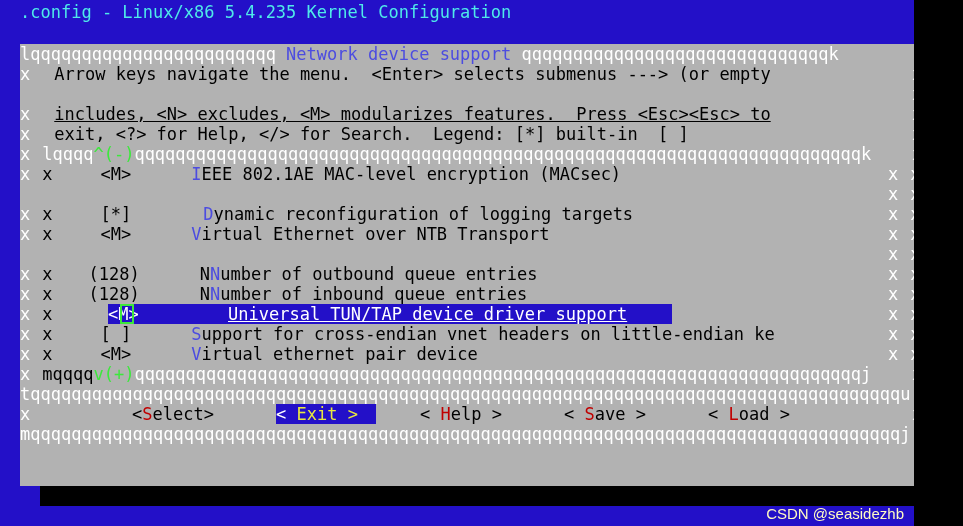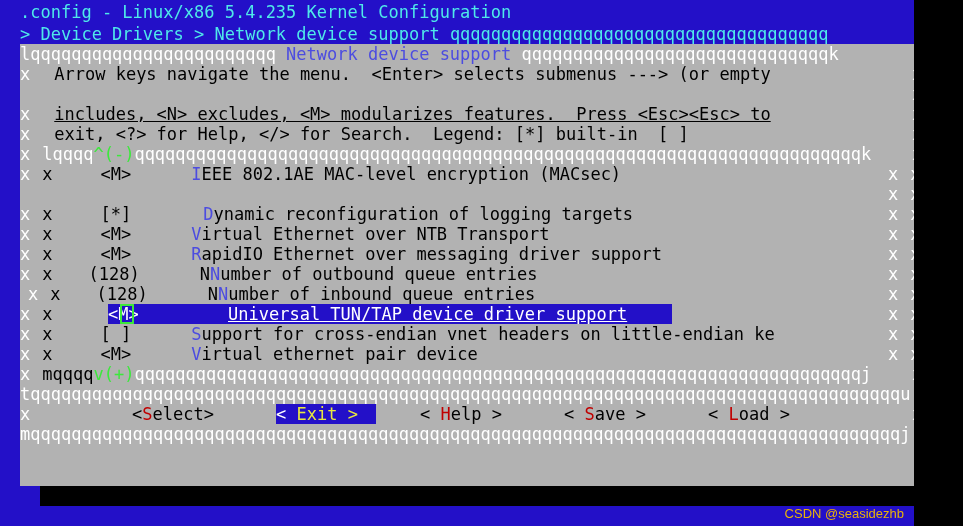--- a/index.html
+++ b/index.html
@@ -106,35 +106,34 @@
     white-space: pre;
     color: #ffffff;
   }
   .btn-sel-hot { color: #e8e840; }
 
   
   #watermark {
     position: absolute;
     right: 10px;
     bottom: 2px;
-    color: #eab308;
+    color: #fef9c3;
     font-family: "Liberation Sans", sans-serif;
-    font-size: 13px;
+    font-size: 15px;
     line-height: 20px;
     white-space: pre;
   }
 </style>
 </head>
 <body>
 
 <div id="screen">
 
   <div class="row backtitle" style="left:20px; top:2px;">.config - Linux/x86 5.4.235 Kernel Configuration</div>
 
-  <div class="row backtitle" style="left:20px; top:24px;"><span>&gt; Device Drivers &gt; Network device support </span><span>qqqqqqqqqqqqqqqqqqqqqqqqqqqqqqqqqqqqq</span></div>
 
   <div id="shadow-right"></div>
   <div id="shadow-bottom"></div>
 
   <div id="dialog">
 
     <div class="dlg-row" style="top:0px; left:0px;"><span class="frame">lqqqqqqqqqqqqqqqqqqqqqqqq </span><span class="dlgtitle">Network device support</span><span class="frame"> qqqqqqqqqqqqqqqqqqqqqqqqqqqqqqk</span></div>
 
     <div class="dlg-row" style="top:20px; left:0px;"><span class="frame">x</span><span class="dark" style="padding-left:24px;">Arrow keys navigate the menu.  &lt;Enter&gt; selects submenus ---&gt; (or empty</span></div>
     <div class="dlg-row" style="top:20px; left:892px;"><span class="frame">x</span></div>
@@ -154,27 +153,26 @@
     <div class="dlg-row" style="top:120px; left:868px;"><span class="frame">x</span><span class="frame" style="padding-left:12px;">x</span></div>
 
     <div class="dlg-row" style="top:140px; left:868px;"><span class="frame">x</span><span class="frame" style="padding-left:12px;">x</span></div>
 
     <div class="dlg-row" style="top:160px; left:0px;"><span class="frame">x</span><span class="dark" style="padding-left:12px;">x</span><span class="dark" style="padding-left:48px;">[*]</span><span class="hot" style="padding-left:72px;">D</span><span class="dark">ynamic reconfiguration of logging targets</span></div>
     <div class="dlg-row" style="top:160px; left:868px;"><span class="frame">x</span><span class="frame" style="padding-left:12px;">x</span></div>
 
     <div class="dlg-row" style="top:180px; left:0px;"><span class="frame">x</span><span class="dark" style="padding-left:12px;">x</span><span class="dark" style="padding-left:48px;">&lt;M&gt;</span><span class="hot" style="padding-left:60px;">V</span><span class="dark">irtual Ethernet over NTB Transport</span></div>
     <div class="dlg-row" style="top:180px; left:868px;"><span class="frame">x</span><span class="frame" style="padding-left:12px;">x</span></div>
 
-    <div class="dlg-row" style="top:200px; left:0px;"><span class="frame">x</span><span class="dark" style="padding-left:12px;">x</span><span class="dark" style="padding-left:48px;">&lt;M&gt;</span><span class="hot" style="padding-left:60px;">R</span><span class="dark">apidIO Ethernet over messaging driver support</span></div>
     <div class="dlg-row" style="top:200px; left:868px;"><span class="frame">x</span><span class="frame" style="padding-left:12px;">x</span></div>
 
     <div class="dlg-row" style="top:220px; left:0px;"><span class="frame">x</span><span class="dark" style="padding-left:12px;">x</span><span class="dark" style="padding-left:36px;">(128)</span><span class="dark" style="padding-left:60px;">N</span><span class="hot">N</span><span class="dark">umber of outbound queue entries</span></div>
     <div class="dlg-row" style="top:220px; left:868px;"><span class="frame">x</span><span class="frame" style="padding-left:12px;">x</span></div>
 
-    <div class="dlg-row" style="top:240px; left:8px;"><span class="frame">x</span><span class="dark" style="padding-left:12px;">x</span><span class="dark" style="padding-left:36px;">(128)</span><span class="dark" style="padding-left:60px;">N</span><span class="hot">N</span><span class="dark">umber of inbound queue entries</span></div>
+    <div class="dlg-row" style="top:240px; left:0px;"><span class="frame">x</span><span class="dark" style="padding-left:12px;">x</span><span class="dark" style="padding-left:36px;">(128)</span><span class="dark" style="padding-left:60px;">N</span><span class="hot">N</span><span class="dark">umber of inbound queue entries</span></div>
     <div class="dlg-row" style="top:240px; left:868px;"><span class="frame">x</span><span class="frame" style="padding-left:12px;">x</span></div>
 
     <div class="dlg-row" style="top:260px; left:0px;"><span class="frame">x</span><span class="dark" style="padding-left:12px;">x</span></div>
     <div class="sel-bg" style="left:88px; top:260px; width:564px;"></div>
     <div class="sel-text" style="left:88px; top:260px;">&lt;M&gt;</div>
     <div class="cursor-box" style="left:100px; top:260px;"></div>
     <div class="sel-text" style="left:208px; top:260px;text-decoration:underline;">Universal TUN/TAP device driver support</div>
     <div class="dlg-row" style="top:260px; left:868px;"><span class="frame">x</span><span class="frame" style="padding-left:12px;">x</span></div>
 
     <div class="dlg-row" style="top:280px; left:0px;"><span class="frame">x</span><span class="dark" style="padding-left:12px;">x</span><span class="dark" style="padding-left:48px;">[ ]</span><span class="hot" style="padding-left:60px;">S</span><span class="dark">upport for cross-endian vnet headers on little-endian ke</span></div>

